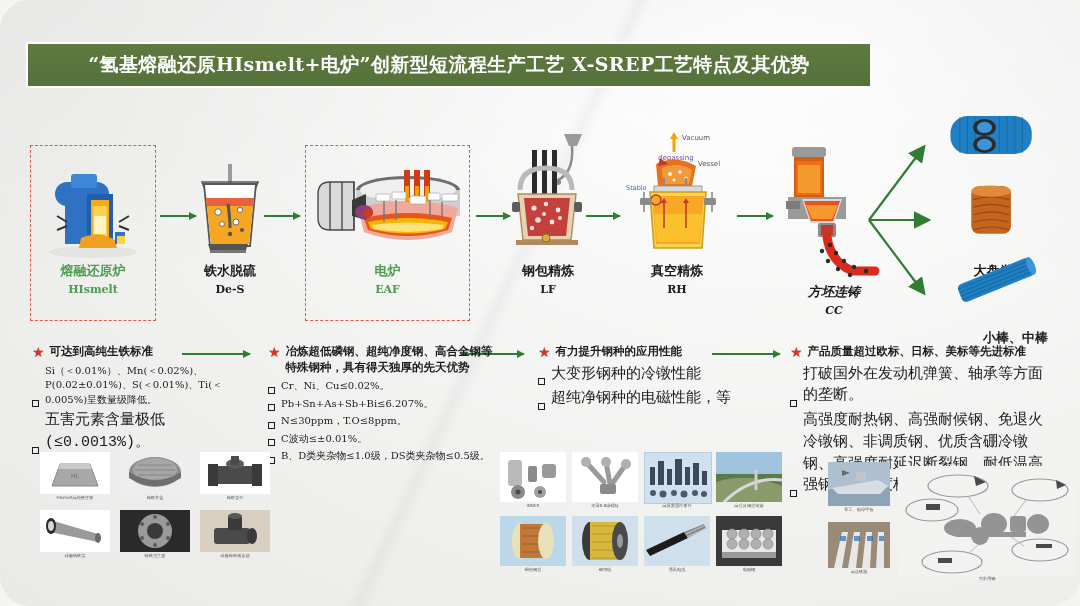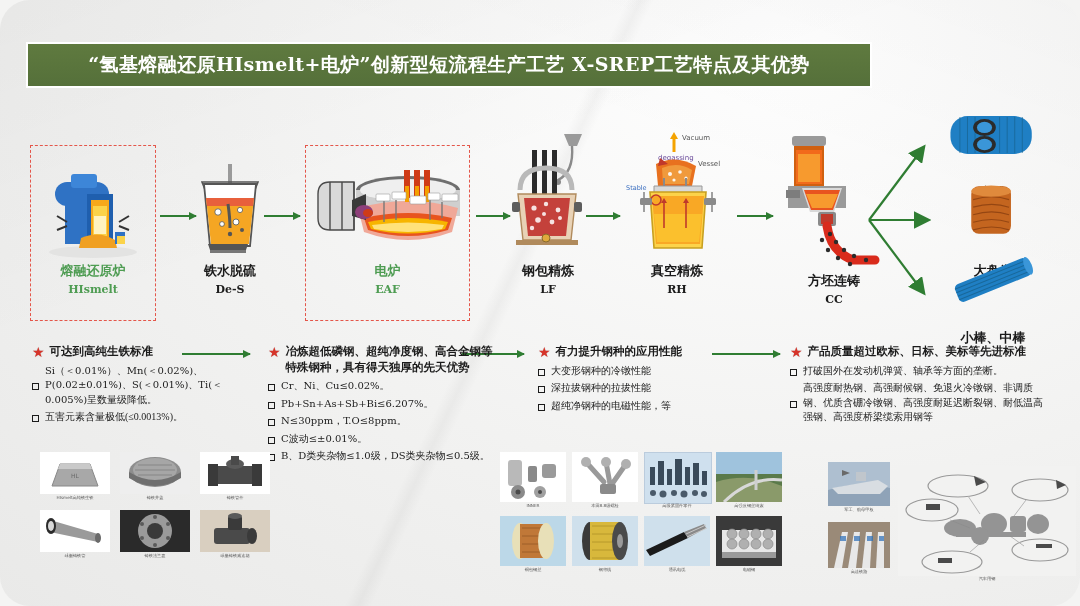--- a/index.html
+++ b/index.html
@@ -55,24 +55,24 @@
   .product .plabel{font-size:13px;font-weight:bold;color:#1b1b1b;margin-top:20px;
     font-family:"DejaVu Sans","Liberation Sans",sans-serif;}
   
   .section{position:absolute;}
   .sec-head{display:flex;align-items:flex-start;gap:5px;}
   .star{color:#d6342a;font-size:14px;line-height:1;flex:0 0 auto;margin-top:1px;
         text-shadow:0 0 1px rgba(0,0,0,.25);}
   .sec-title{font-size:11.5px;font-weight:bold;color:#1b1b1b;line-height:1.35;
     font-family:"DejaVu Sans","Liberation Sans",sans-serif;}
   ul.blist{list-style:none;margin:4px 0 0 0;padding:0;}
-  ul.blist li{display:flex;align-items:center;gap:6px;margin-bottom:3px;}
+  ul.blist li{display:flex;align-items:flex-end;gap:6px;margin-bottom:3px;}
   .sq{flex:0 0 auto;width:7px;height:7px;border:1.5px solid #1b1b1b;margin-top:3px;box-sizing:border-box;}
-  .btxt{font-size:10px;color:#1b1b1b;line-height:1.45;
-    font-family:Liberation Serif, serif;}
+  .btxt{font-size:15px;color:#1b1b1b;line-height:1.45;
+    font-family:Liberation Mono, monospace;}
   .btxt.serif{font-family:"DejaVu Serif","Liberation Serif",serif;font-size:10px;}
   
   .photo{position:absolute;background:#fff;overflow:hidden;}
   .pcap{position:absolute;font-size:4.2px;color:#333;text-align:center;
         white-space:nowrap;transform:scale(1);font-family:"DejaVu Sans",sans-serif;}
   .blurcap{filter:blur(.25px);opacity:.8;}
 </style>
 </head>
 <body>
 
@@ -251,21 +251,21 @@
         <circle cx="32" cy="72" r="5" fill="none" stroke="#c0392b" stroke-width="1.6"></circle>
         <rect x="16" y="70" width="12" height="7" rx="1.5" fill="#8a8a8a"></rect>
         <rect x="80" y="70" width="12" height="7" rx="1.5" fill="#8a8a8a"></rect>
         <path d="M20 64 v20 M88 64 v20" stroke="#8a8a8a" stroke-width="1.6"></path>
       </svg>
     </div>
     <div class="cn dark">真空精炼</div>
     <div class="en dark">RH</div>
   </div>
 
-  <div class="stage" style="left:775px;top:130px;width:118px;">
+  <div class="stage" style="left:775px;top:141px;width:118px;font-style:italic;">
     <div class="art" style="width:112px;height:150px;">
       <svg viewBox="0 0 112 150" width="112" height="150">
         <rect x="14" y="6" width="34" height="10" rx="3" fill="#9a9a9a"></rect>
         <path d="M16 16 h30 v40 h-30z" fill="#d06010"></path>
         <path d="M18 20 h26 v34 h-26z" fill="#f26a1b"></path>
         <path d="M20 24 h22 v28 h-22z" fill="#f79a2e"></path>
         <path d="M10 56 h58 v22 h-58z" fill="#9a9a9a"></path>
         <path d="M24 58 h40 l-8 24 h-24z" fill="#d9d9d9"></path>
         <path d="M26 60 h36 l-7 20 h-22z" fill="#e8541f"></path>
         <path d="M28 64 h32 l-6 14 h-20z" fill="#f79a2e"></path>
@@ -336,21 +336,21 @@
           <path d="M34 34 q20 -6 38 0"></path>
             <path d="M34 42 q20 -6 38 0"></path>
             <path d="M34 50 q20 -6 38 0"></path>
         </g>
         <ellipse cx="53" cy="9" rx="21" ry="6" fill="#e08a3c"></ellipse>
       </svg>
     </div>
     <div class="plabel">大盘卷</div>
   </div>
 
-  <div class="product" style="left:938px;top:255px;width:110px;">
+  <div class="product" style="left:938px;top:255px;width:110px;text-align:right;">
     <div>
       <svg viewBox="0 0 110 52" width="104" height="50">
         <g transform="rotate(-22 55 26)">
           <rect x="14" y="16" width="82" height="20" rx="5" fill="#1f7fc4"></rect>
           <g stroke="#17628f" stroke-width="1" opacity=".8">
             <path d="M14 20 h82"></path>
               <path d="M14 24 h82"></path>
               <path d="M14 28 h82"></path>
               <path d="M14 32 h82"></path>
           </g>
@@ -413,24 +413,20 @@
 
   <div class="section" style="left:538px;top:344px;width:200px;">
     <div class="sec-head">
       <span class="star">★</span>
       <span class="sec-title">有力提升钢种的应用性能</span>
     </div>
     <ul class="blist">
       <li>
           <span class="sq"></span>
           <span class="btxt">大变形钢种的冷镦性能</span>
-        </li>
-      <li>
-          <span class="sq"></span>
-          <span class="btxt">深拉拔钢种的拉拔性能</span>
         </li>
       <li>
           <span class="sq"></span>
           <span class="btxt">超纯净钢种的电磁性能，等</span>
         </li>
     </ul>
   </div>
 
   <div class="section" style="left:790px;top:344px;width:262px;">
     <div class="sec-head">

